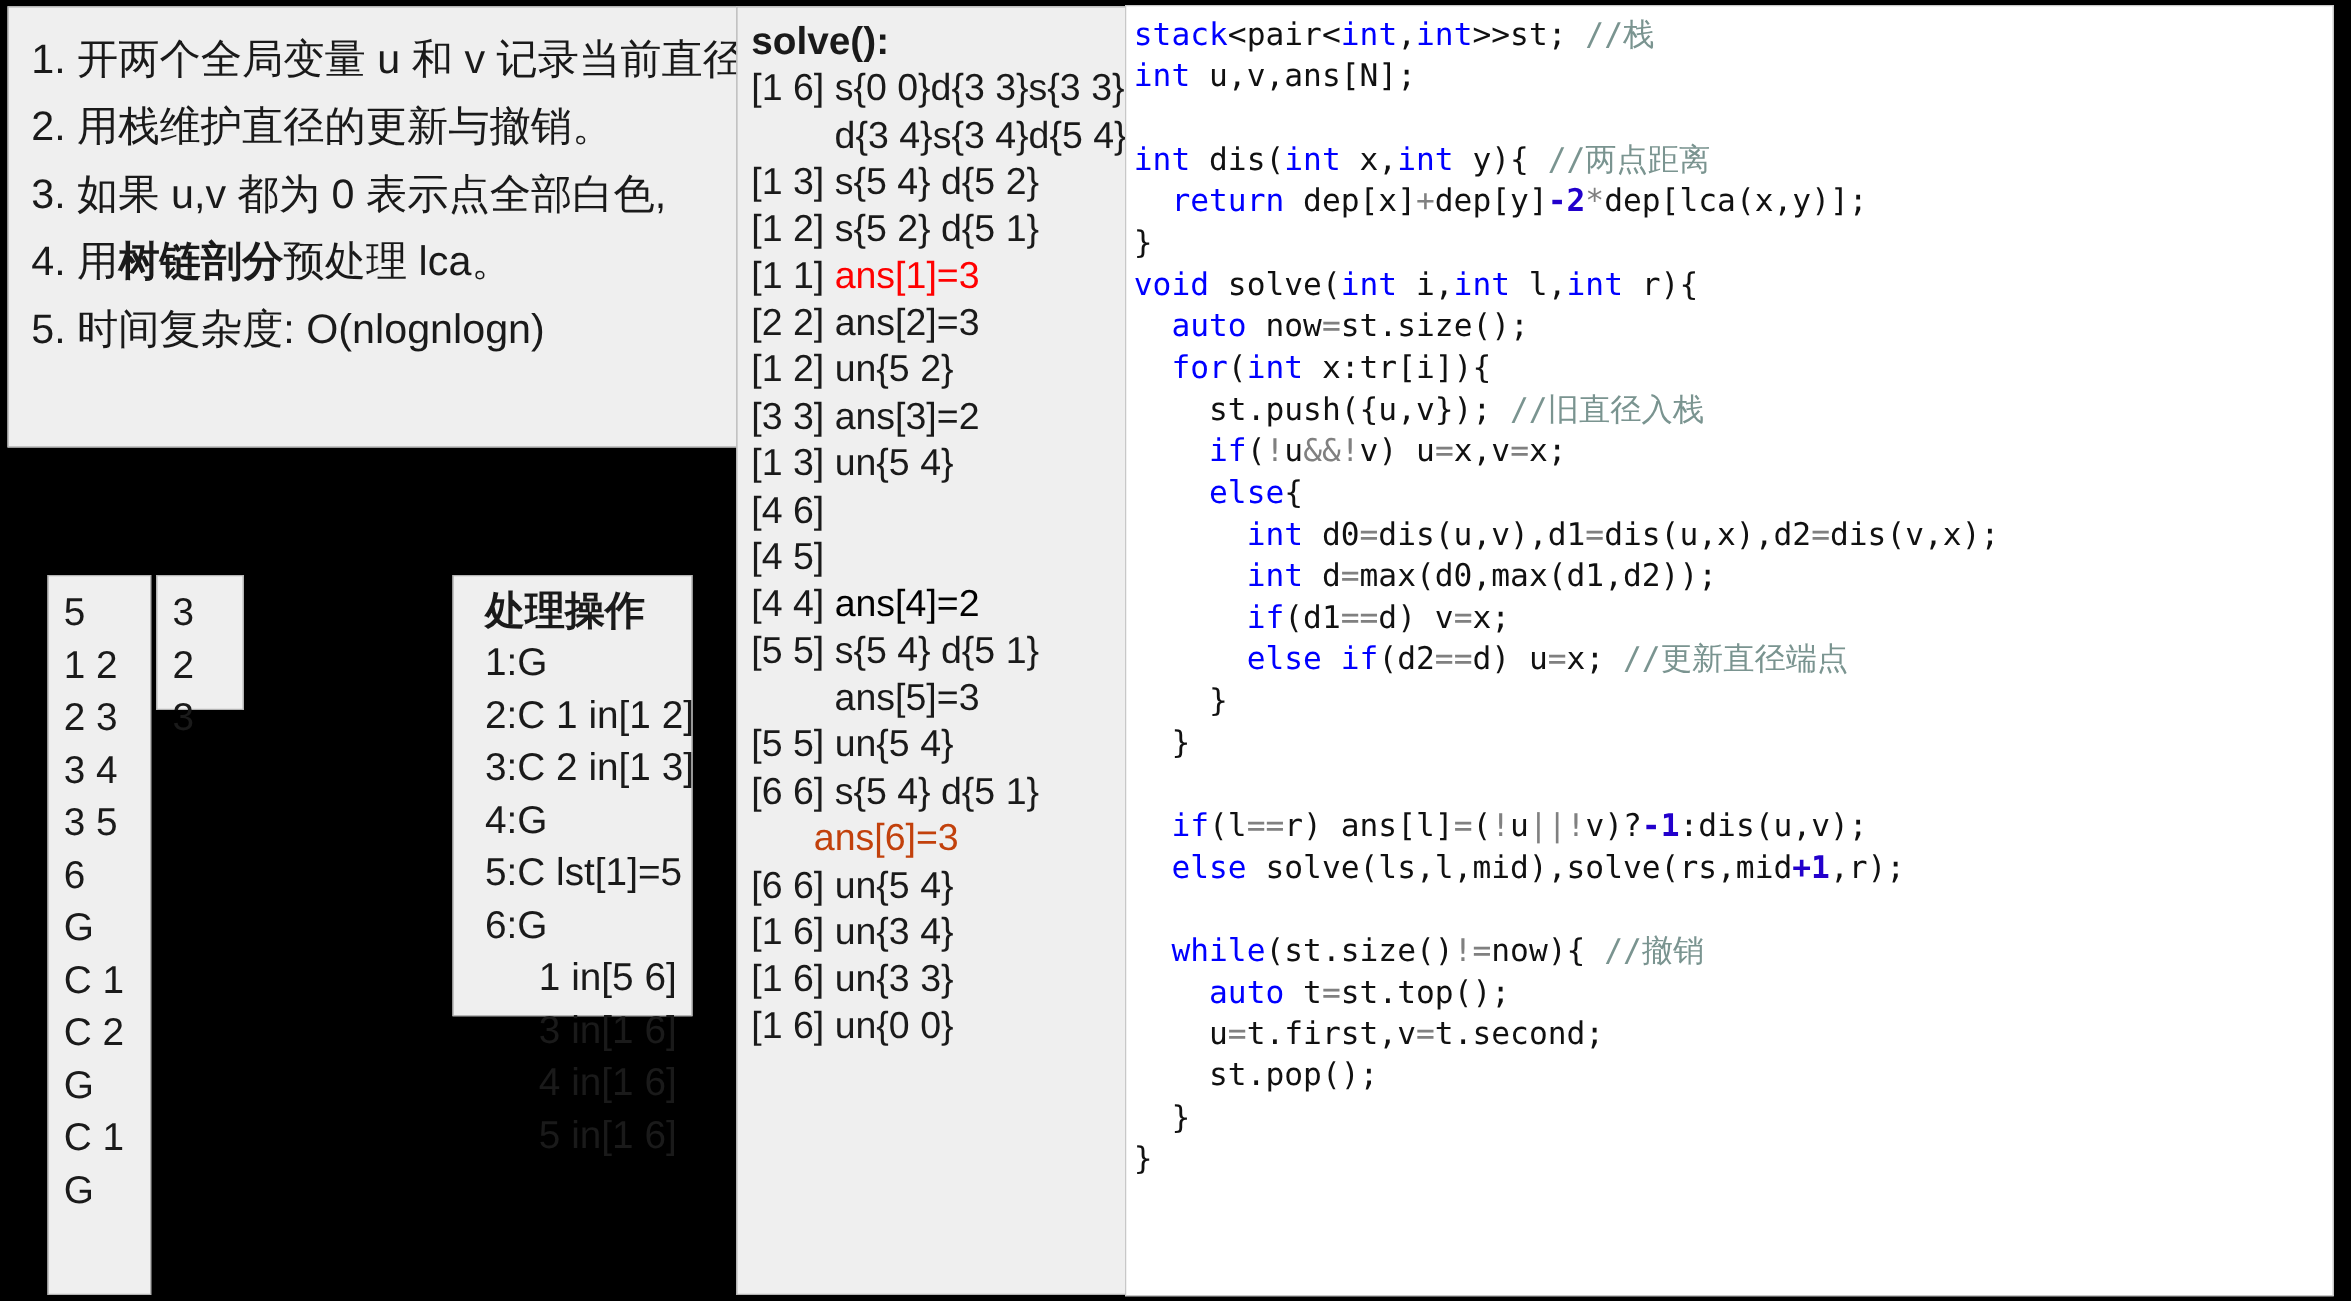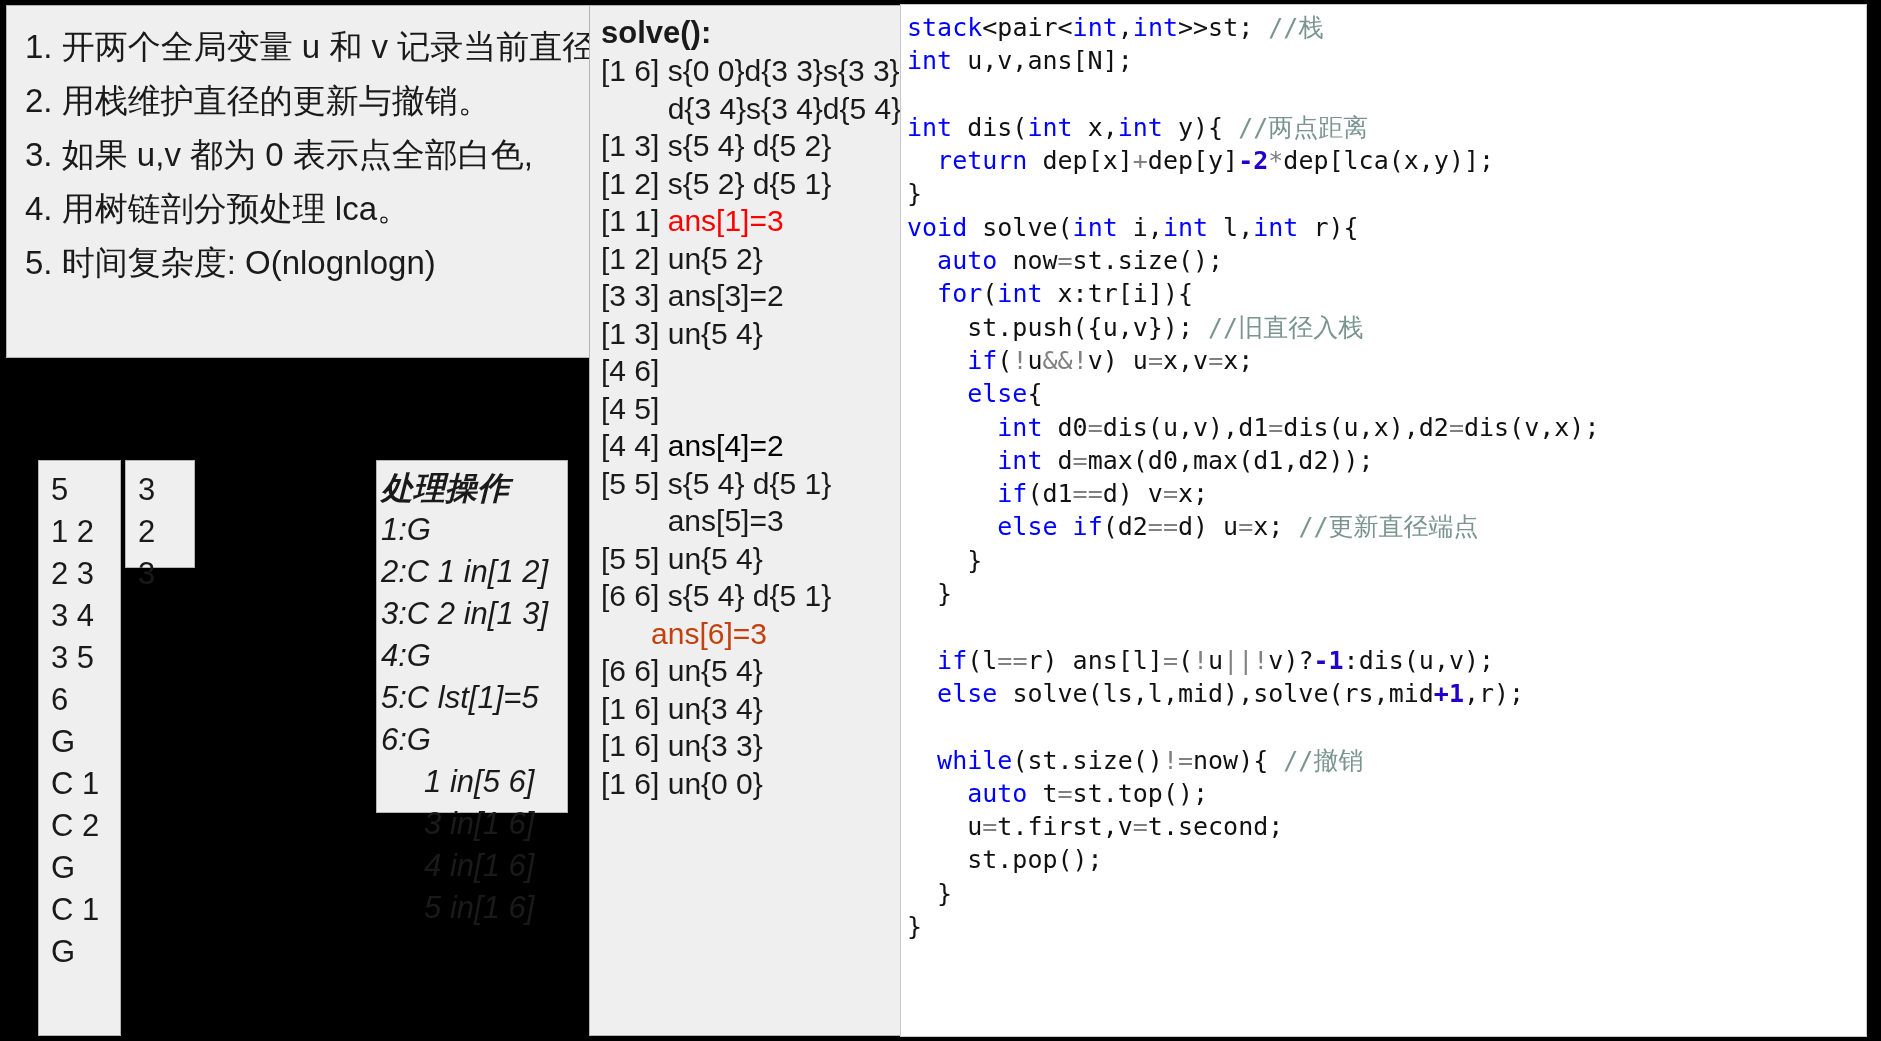--- a/index.html
+++ b/index.html
@@ -29,45 +29,44 @@
     left: 6px; top: 5px;
     width: 1074px; height: 353px;
     padding: 14px 18px 10px 18px;
   }
   .note-line {
     font-size: 33px;
     line-height: 54px;
     white-space: pre;
     letter-spacing: 0px;
   }
-  .note-line .b { font-weight: normal; }
+  .note-line .b { font-weight: bold; }
 
   
   #input-box {
     left: 38px; top: 460px;
     width: 83px; height: 576px;
     padding: 8px 0 6px 12px;
   }
   #output-box {
     left: 125px; top: 460px;
     width: 70px; height: 108px;
     padding: 8px 0 6px 12px;
   }
   .mono-line {
     font-size: 31px;
     line-height: 42px;
     white-space: pre;
   }
 
   
   #ops-panel {
-    left: 376px; top: 460px;
+    left: 362px; top: 460px;
     width: 192px; height: 353px;
-    padding: 6px 0 6px 4px;
-    font-style: italic;
+    padding: 6px 0 6px 25px;
   }
   #ops-title {
     font-size: 32px;
     font-weight: bold;
     line-height: 42px;
     white-space: pre;
   }
   .ops-line {
     font-size: 31px;
     line-height: 42px;
@@ -167,20 +166,21 @@
   </div>
 
   <div class="panel" id="trace-panel">
     <div id="trace-title">solve():</div>
     <div id="trace-lines">
         <div class="trace-line">[1 6] s{0 0}d{3 3}s{3 3}</div>
         <div class="trace-line">        d{3 4}s{3 4}d{5 4}</div>
         <div class="trace-line">[1 3] s{5 4} d{5 2}</div>
         <div class="trace-line">[1 2] s{5 2} d{5 1}</div>
         <div class="trace-line"><span>[1 1] </span><span class="red" style="color: rgb(255, 0, 0);">ans[1]=3</span></div>
+        <div class="trace-line">[2 2] ans[2]=3</div>
         <div class="trace-line">[1 2] un{5 2}</div>
         <div class="trace-line">[3 3] ans[3]=2</div>
         <div class="trace-line">[1 3] un{5 4}</div>
         <div class="trace-line">[4 6]</div>
         <div class="trace-line">[4 5]</div>
         <div class="trace-line"><span>[4 4] </span><span class="red" style="color: #000000;">ans[4]=2</span></div>
         <div class="trace-line">[5 5] s{5 4} d{5 1}</div>
         <div class="trace-line">        ans[5]=3</div>
         <div class="trace-line">[5 5] un{5 4}</div>
         <div class="trace-line">[6 6] s{5 4} d{5 1}</div>

